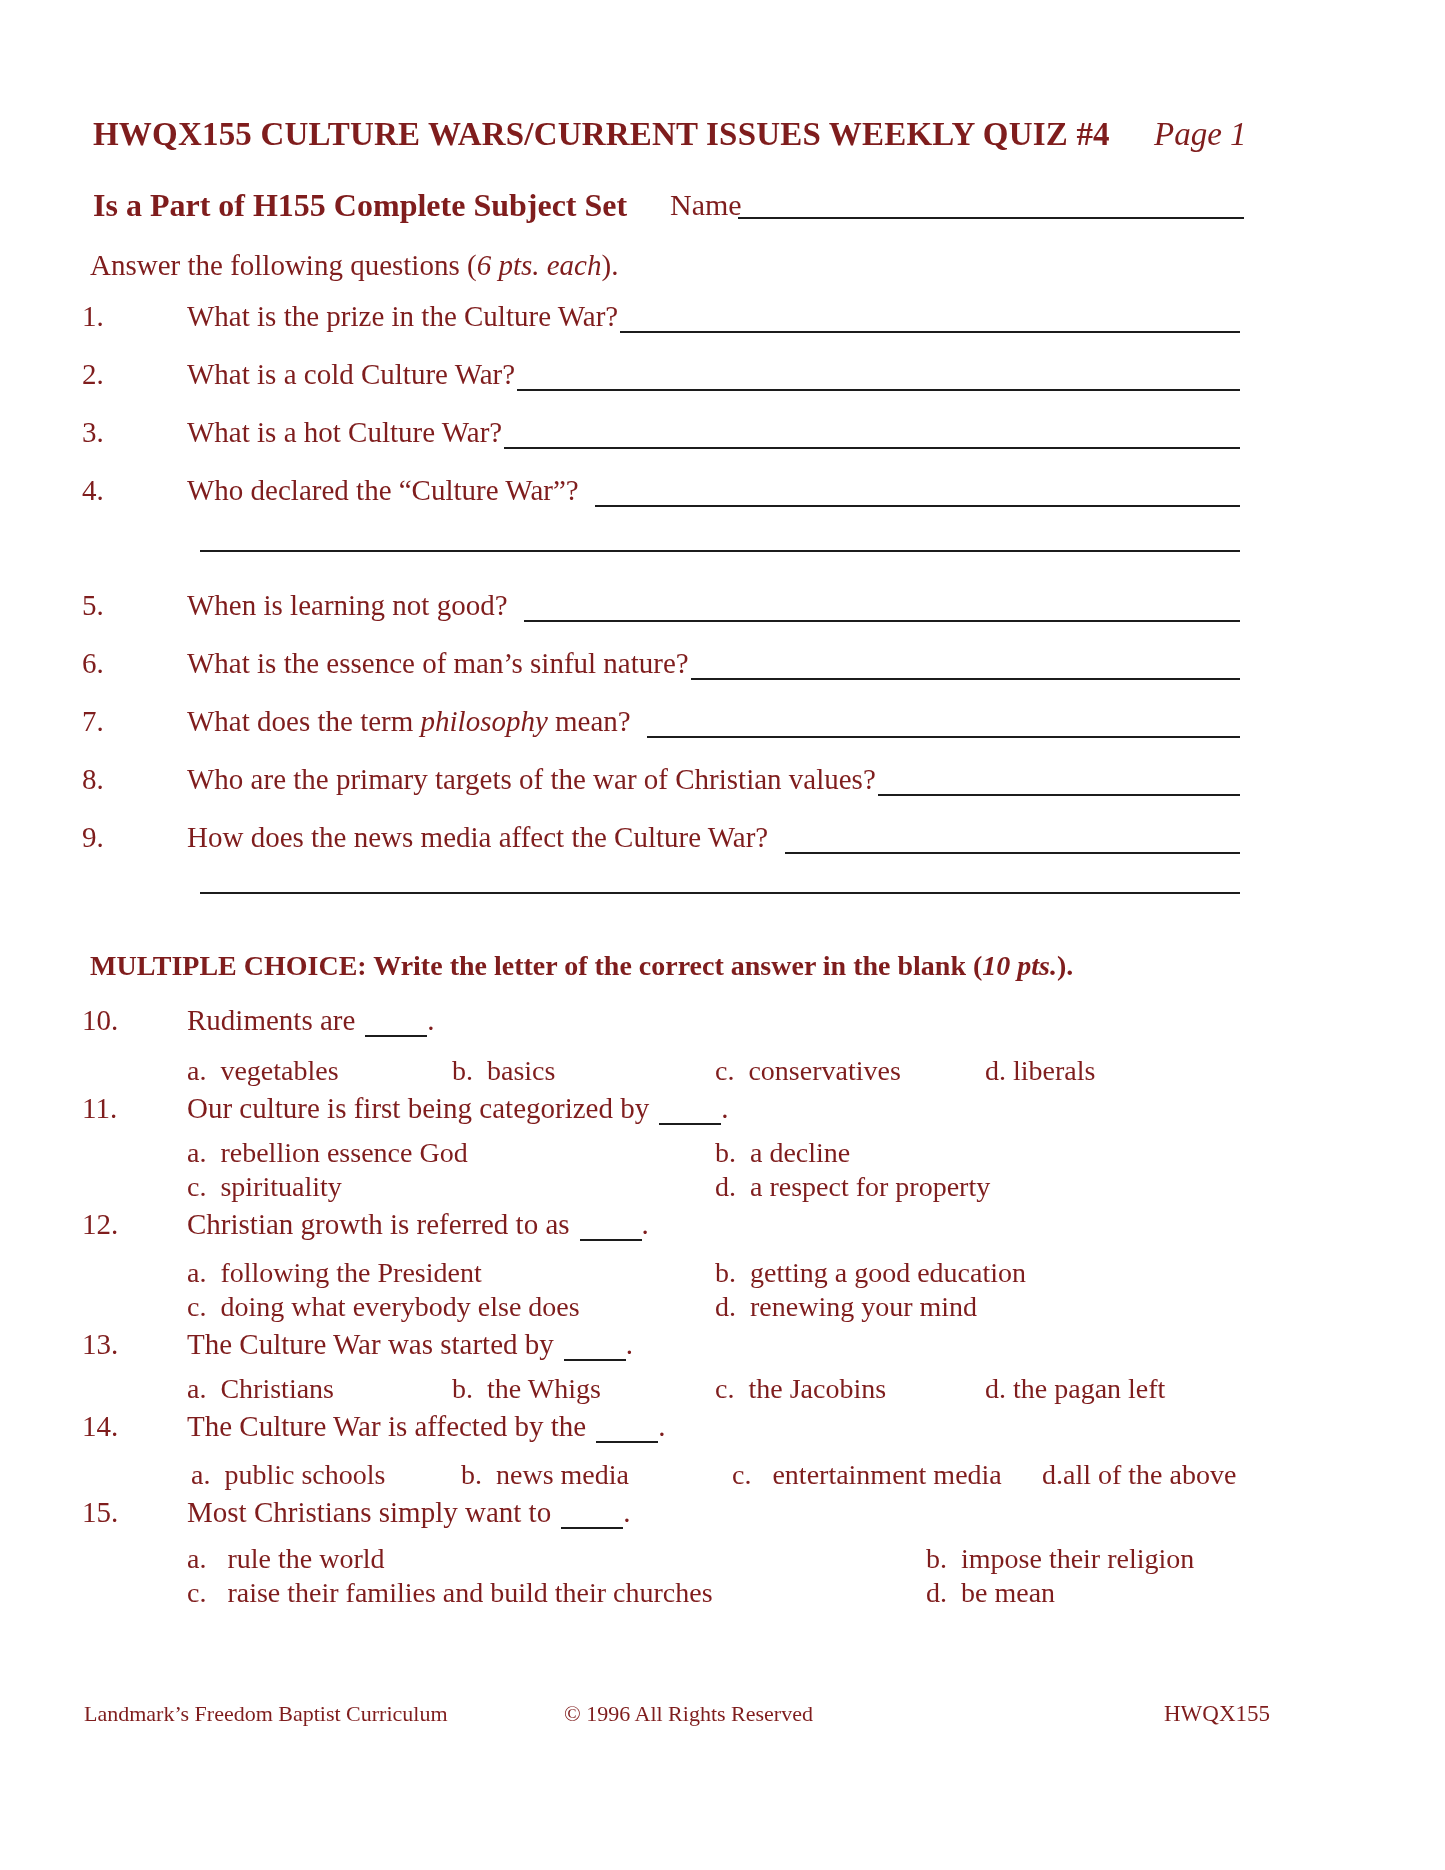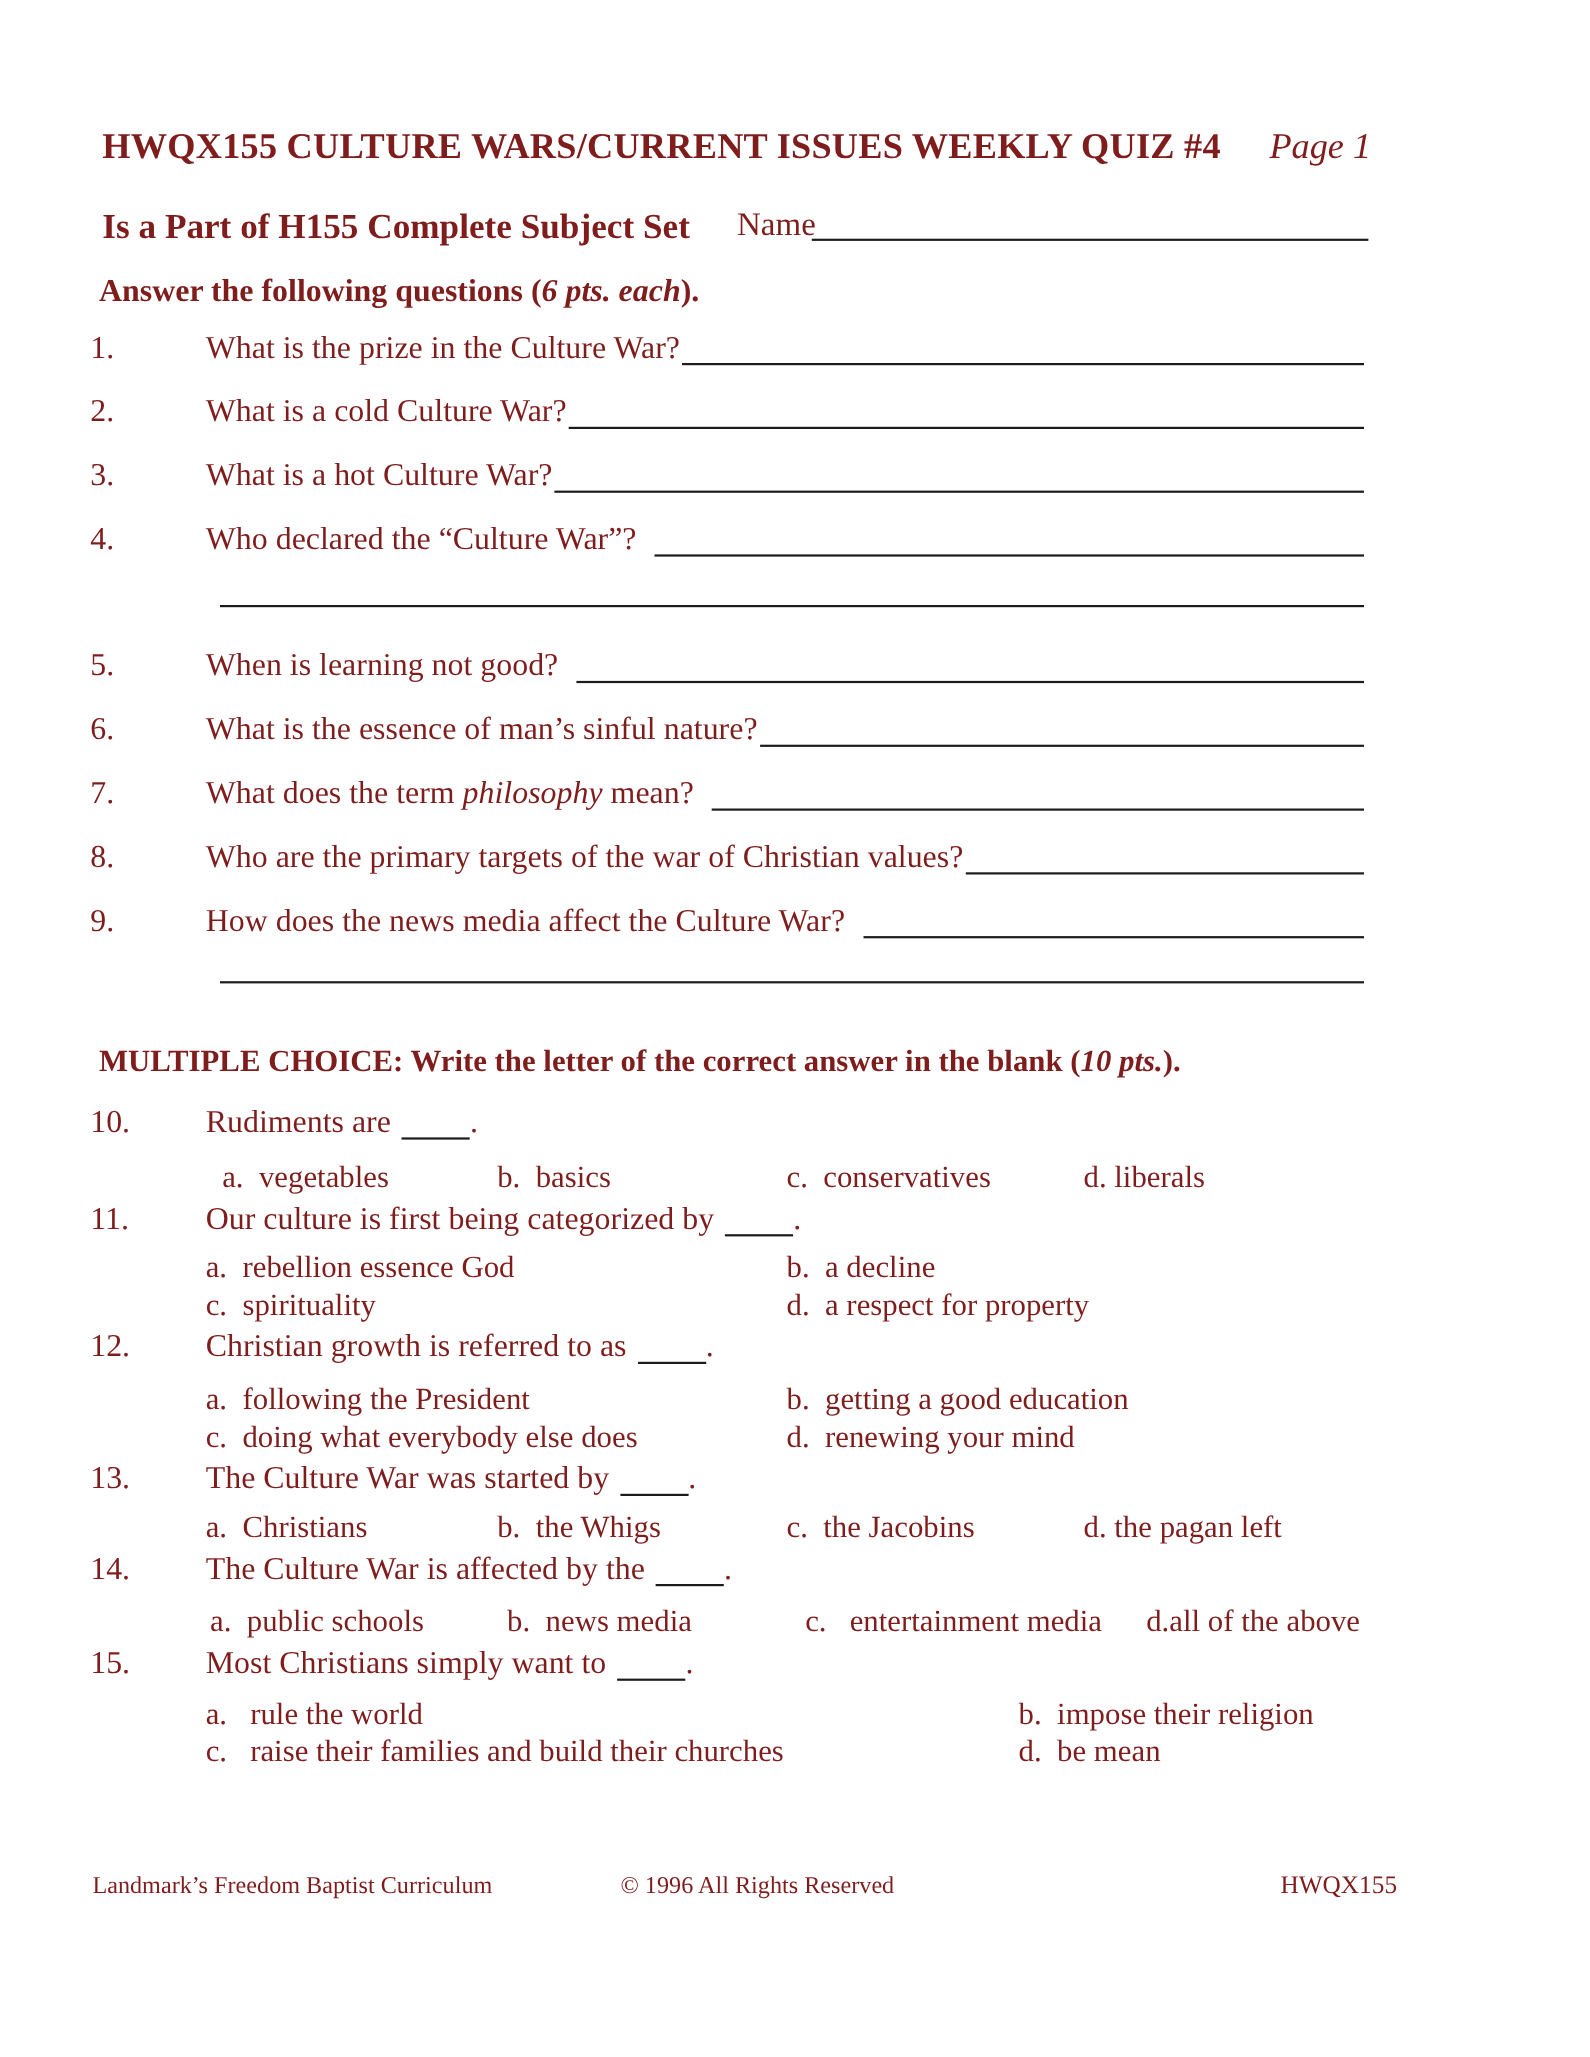--- a/index.html
+++ b/index.html
@@ -29,21 +29,21 @@
 
   
   .meta-row { position:relative; height:40px; line-height:40px; margin-top:29px; }
   .subset-note { position:absolute; left:11px; top:0; font-size:32px; white-space:pre;font-weight:bold; }
   .name-label  { position:absolute; left:588px; top:0; font-size:30px; white-space:pre; }
   .name-blank  { position:absolute; left:656px; right:-4px; bottom:6px; height:0;
                  border-bottom:2px solid #1c1c1c; }
 
   
   .instruction { margin-top:20px; height:40px; line-height:40px; font-size:29px;
-                 font-weight:bold; margin-left:8px; white-space:pre; }
+                 font-weight:normal; margin-left:8px; white-space:pre; }
   .mc-header   { margin-top:52px; height:40px; line-height:40px; font-size:28px;
                  font-weight:bold; margin-left:8px; white-space:pre; }
   .ital { font-style:italic; }
 
   
   .q-row { display:flex; align-items:baseline; height:40px; line-height:40px;
            font-size:29px; }
   .q-num  { flex:0 0 105px; white-space:pre; }
   .q-text { white-space:pre; }
   .q-blank { flex:1 1 auto; min-width:20px; margin-left:2px; position:relative; top:7px;
@@ -149,21 +149,21 @@
 
     <div class="mc-header"><span>MULTIPLE CHOICE: Write the letter of the correct answer in the blank (</span><span class="ital">10 pts.</span><span>).</span></div>
 
     <div class="q-row" style="margin-top:14px">
       <span class="q-num">10.</span>
       <span class="q-text">Rudiments are</span>
       <span class="short-blank" style="margin-left:10px"></span>
       <span class="q-text">.</span>
     </div>
     <div class="opt-row" style="margin-top:14px">
-      <span class="opt" style="left:120px">a.  vegetables</span>
+      <span class="opt" style="left:105px">a.  vegetables</span>
       <span class="opt" style="left:370px">b.  basics</span>
       <span class="opt" style="left:633px">c.  conservatives</span>
       <span class="opt" style="left:903px">d. liberals</span>
     </div>
 
     <div class="q-row spacing-tight">
       <span class="q-num">11.</span>
       <span class="q-text">Our culture is first being categorized by</span>
       <span class="short-blank" style="margin-left:10px"></span>
       <span class="q-text">.</span>

